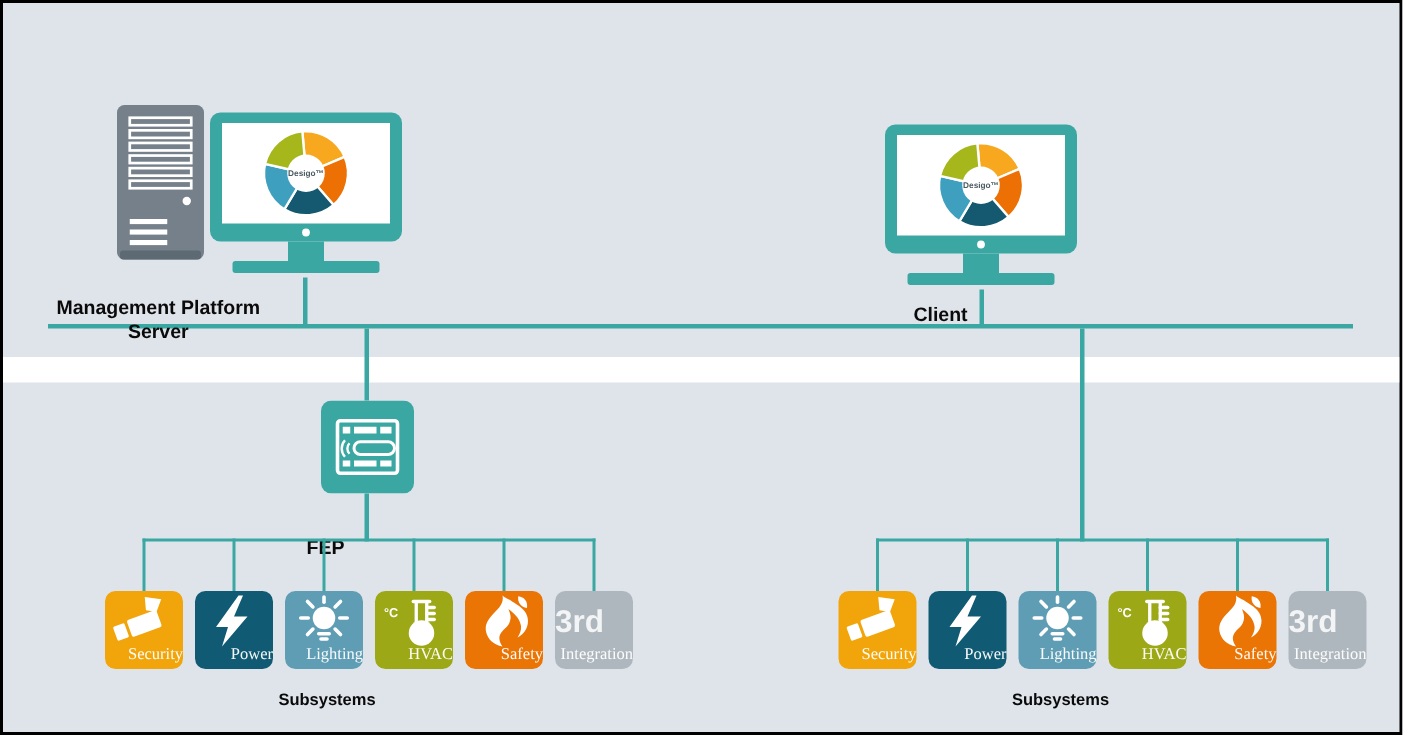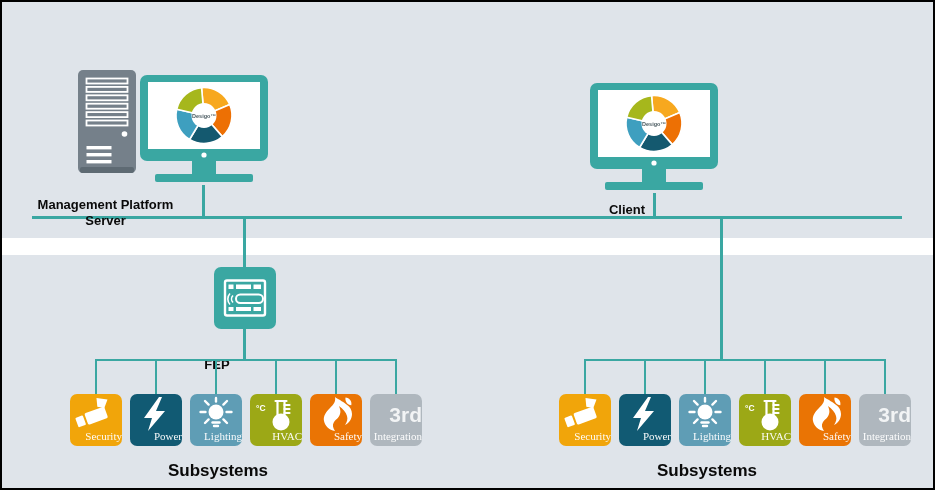--- a/index.html
+++ b/index.html
@@ -8,33 +8,33 @@
     background:var(--bg,#DFE4EA);border:2px solid var(--border,#000);
     overflow:hidden;font-family:"Liberation Sans",sans-serif;
   }
   .band{position:absolute;left:0;right:0;top:236px;height:17px;background:var(--band,#fff);}
   .hline,.vline{position:absolute;background:var(--accent,#3AA7A2);}
   .node-label{
     position:absolute;font-weight:700;font-size:13px;color:#0a0a0a;
     text-align:center;white-space:pre-line;line-height:1.2;margin-top:19px;
   }
   .group-caption{position:absolute;top:102px;left:78px;width:140px;text-align:center;
-    font-weight:700;font-size:17px;color:#0a0a0a;}
+    font-weight:700;font-size:11px;color:#0a0a0a;}
   .subsys-group{position:absolute;width:378px;height:130px;}
   .connector{position:absolute;top:0;left:25px;width:302px;height:2px;background:var(--accent,#3AA7A2);}
   .drop{position:absolute;top:0;width:2px;height:36px;background:var(--accent,#3AA7A2);}
   .tile{position:absolute;top:35px;width:52px;height:52px;border-radius:7px;}
   .glyph-slot{position:absolute;top:1px;left:0;width:52px;height:38px;}
   .tile-label{
     position:absolute;bottom:4px;left:0;right:0;text-align:right;
     font-family:"Liberation Serif",serif;font-size:11px;color:rgba(255,255,255,.96);
     white-space:nowrap;
   }
   .tile-big{
-    position:absolute;top:9px;left:0;right:0;text-align:right;display:none;
+    position:absolute;top:9px;left:0;right:0;text-align:left;display:none;
     font-weight:700;font-size:21px;color:rgba(245,247,248,.95);
   }
   svg{display:block;}
 </style>
 </head>
 <body>
 
 <div class="stage" style="--bg: #DFE4EA; --band: #FFFFFF; --accent: #3AA7A2; --border: #000000;">
 
   <div class="band"></div>

